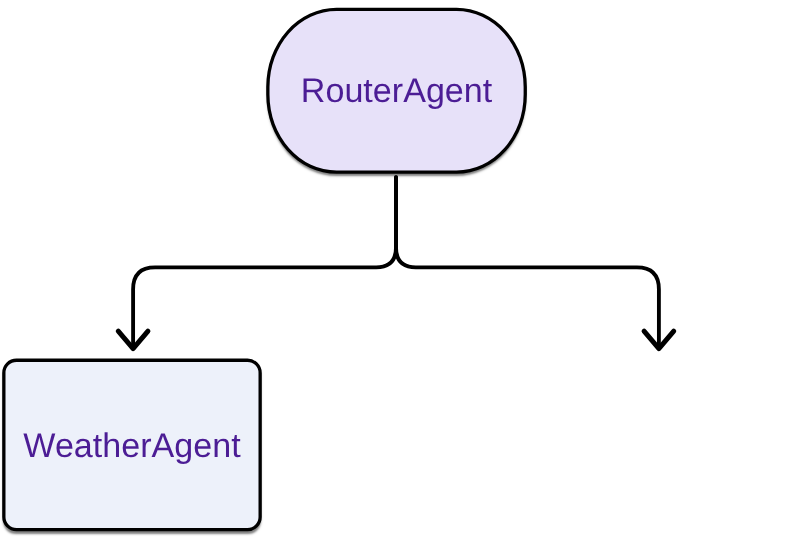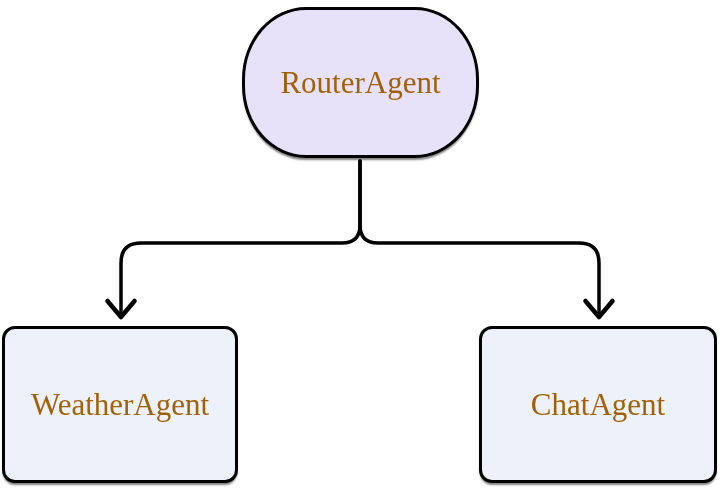--- a/index.html
+++ b/index.html
@@ -33,25 +33,24 @@
   .edges-layer path.arrowhead {
     stroke-width: 4.5;
   }
   .node {
     position: absolute;
     box-sizing: border-box;
     border: 3.5px solid #000000;
     display: flex;
     align-items: center;
     justify-content: center;
-    color: #a16207;
+    color: #4c1d95;
     font-size: 31px;
     line-height: 1;
     box-shadow: 0 3px 2px -1px rgba(0, 0, 0, 0.5);
-    font-family: Liberation Serif, serif;
   }
   .node-stadium {
     left: 242px;
     top: 7px;
     width: 237px;
     height: 151px;
     border-radius: 64px / 72px;
     background: #e7e1f9;
   }
   .node-rect {
@@ -90,17 +89,14 @@
   </svg>
 
   <div class="node node-stadium">
     <span class="node-label">RouterAgent</span>
   </div>
 
   <div class="node node-rect node-weather">
     <span class="node-label">WeatherAgent</span>
   </div>
 
-  <div class="node node-rect node-chat">
-    <span class="node-label">ChatAgent</span>
-  </div>
 
 </div>
 
 </body></html>

